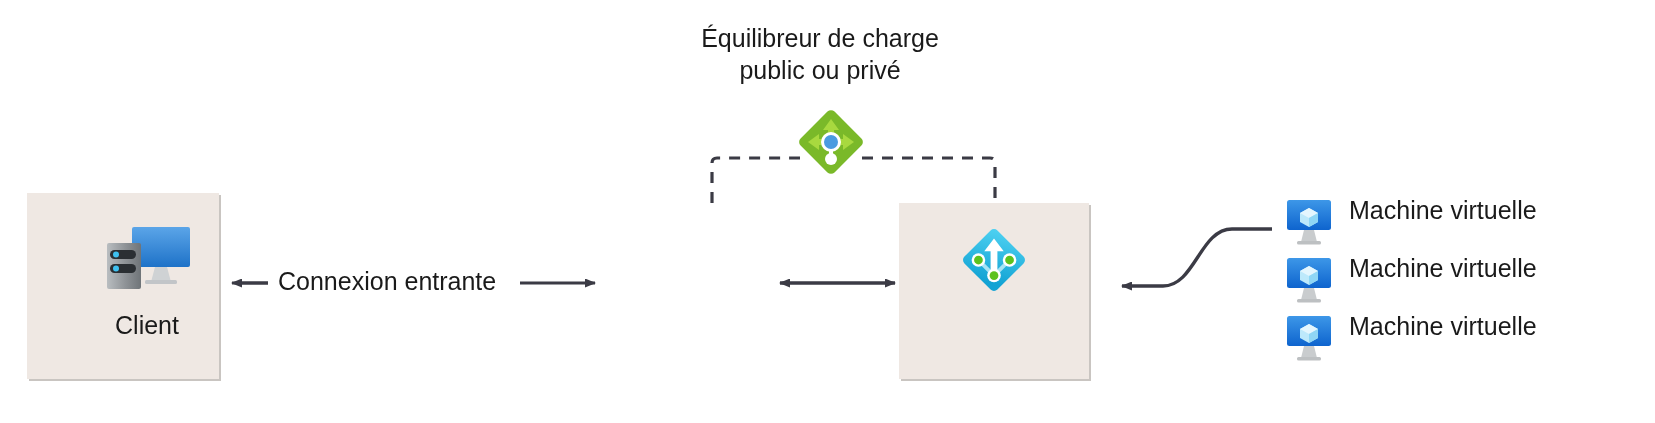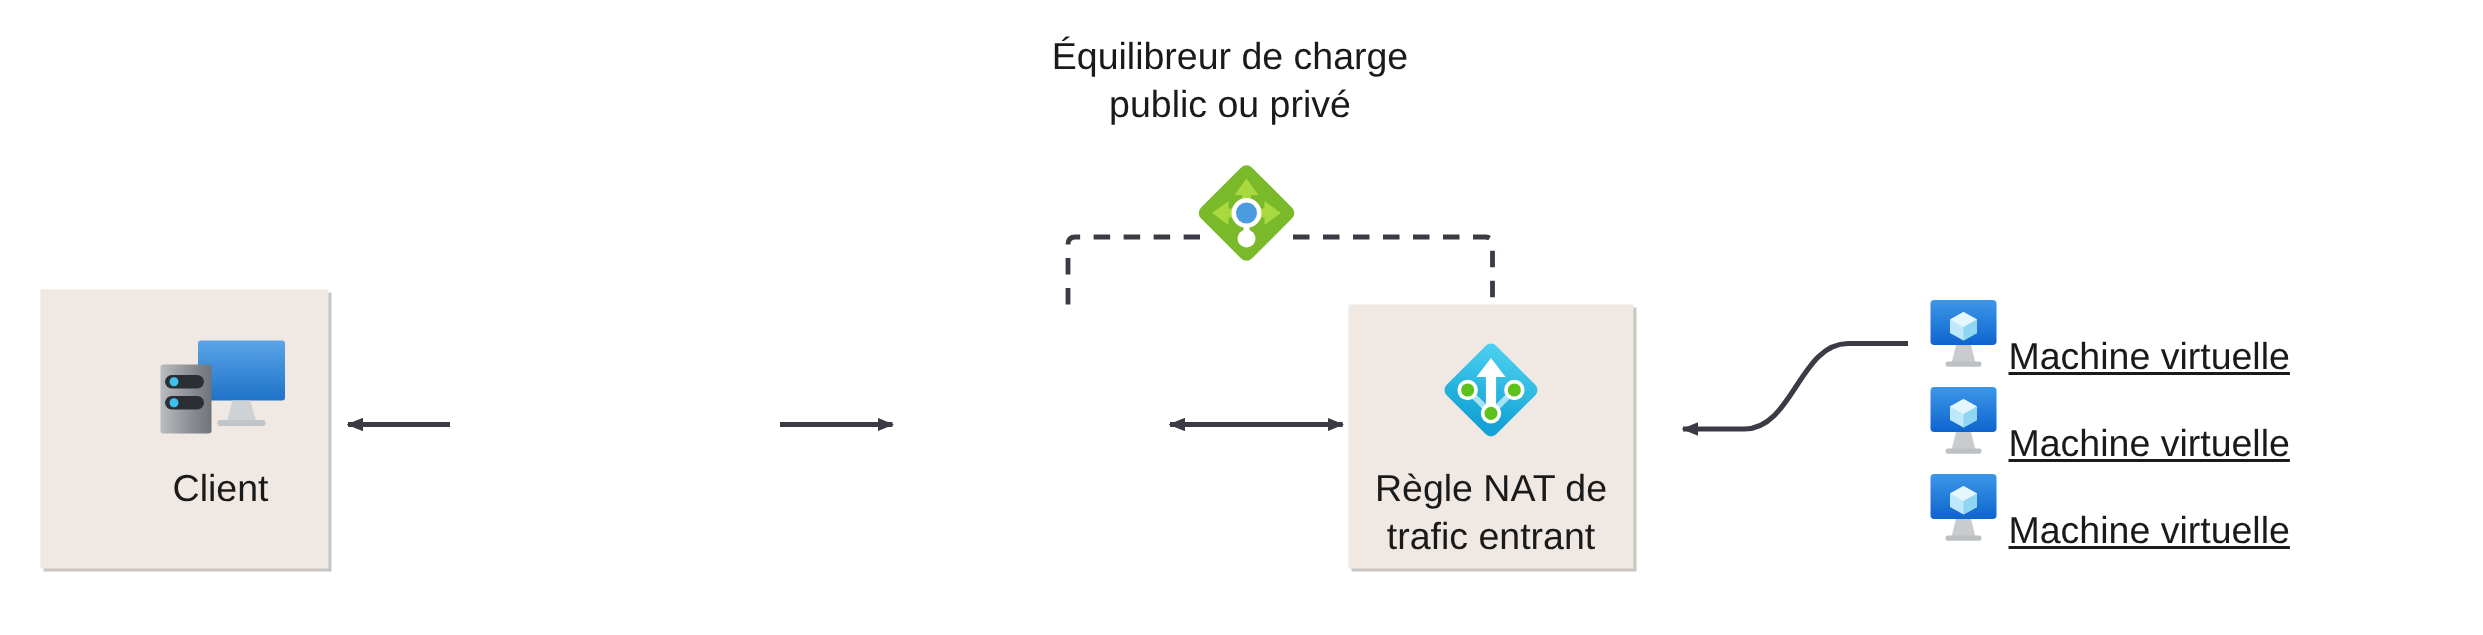--- a/index.html
+++ b/index.html
@@ -62,23 +62,22 @@
     position: absolute;
     font-size: 25px;
     color: #1a1a1a;
     background: #ffffff;
     padding: 0 10px;
     white-space: nowrap;
   }
   .vm-row {
     position: absolute;
     display: flex;
-    align-items: flex-end;
-    gap: 4px;
-    text-decoration: underline;
+    align-items: flex-start;
+    gap: 14px;
   }
   .vm-label {
     font-size: 25px;
     color: #1a1a1a;
     white-space: nowrap;
   }
   svg.overlay {
     position: absolute;
     left: 0;
     top: 0;
@@ -182,24 +181,23 @@
         <path d="M20,36 L36,52 L52,36" fill="none" stroke="#BFECF8" stroke-width="4" stroke-linejoin="round" opacity="0.85"></path>
         <path d="M36,14 L46,27 L39.5,27 L39.5,52 L32.5,52 L32.5,27 L26,27 Z" fill="#ffffff"></path>
         <circle cx="20" cy="36" r="7" fill="#ffffff"></circle>
         <circle cx="52" cy="36" r="7" fill="#ffffff"></circle>
         <circle cx="36" cy="52" r="7" fill="#ffffff"></circle>
         <circle cx="20" cy="36" r="4.5" fill="#5DC21E"></circle>
         <circle cx="52" cy="36" r="4.5" fill="#5DC21E"></circle>
         <circle cx="36" cy="52" r="4.5" fill="#5DC21E"></circle>
       </svg>
     </div>
-    <div class="node-label">Règle NAT de
-trafic entrant</div>
-  </div>
-
+  </div>
+
+  <div class="edge-label" style="left:268px; top:267px;">Connexion entrante</div>
 
   <div class="vm-row" style="left:1283px; top:196px;">
     <span>
       <svg viewBox="0 0 52 52" width="52" height="52">
         <defs>
           <linearGradient id="vmGrad1" x1="0" y1="0" x2="0" y2="1">
             <stop offset="0%" stop-color="#3D97E8"></stop>
             <stop offset="100%" stop-color="#0E64CE"></stop>
           </linearGradient>
         </defs>

